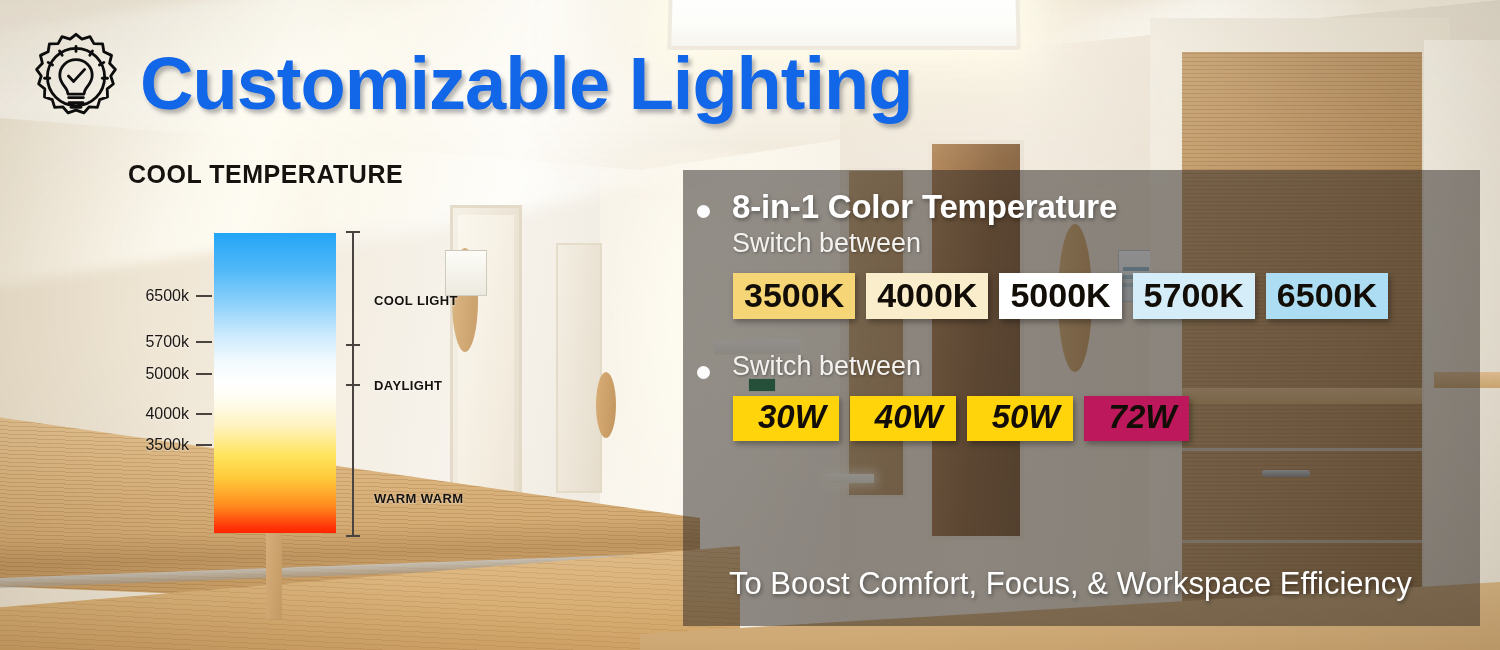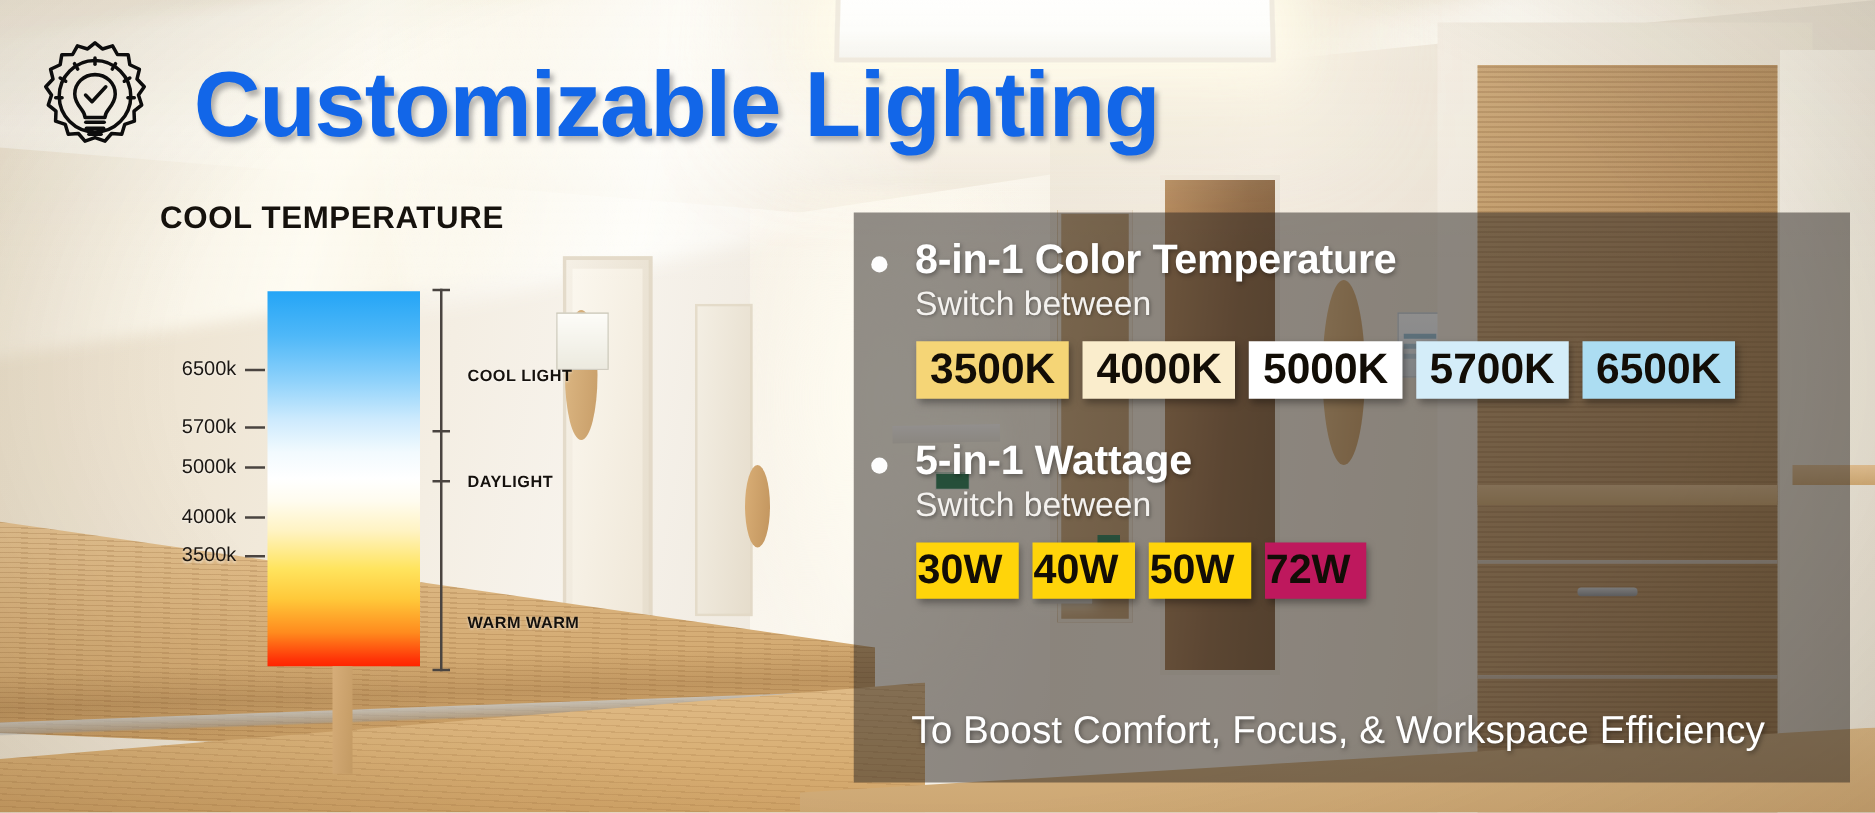--- a/index.html
+++ b/index.html
@@ -236,21 +236,21 @@
   }
   .soft{
     position:absolute; inset:0;
     backdrop-filter:none;
     background:linear-gradient(180deg, rgba(255,252,242,.10), rgba(255,250,235,0) 35%);
   }
 
   
   .header{
     position:absolute; left:22px; top:30px;
-    display:flex; align-items:center; gap:25px;
+    display:flex; align-items:center; gap:10px;
     z-index:30;
   }
   .brand-icon{ width:108px; height:108px; flex:0 0 auto; }
   .title{
     font-size:74px;
     font-weight:bold;
     letter-spacing:-1px;
     line-height:1;
     color:#1266E8;
     text-shadow:3px 4px 4px rgba(90,90,95,.45);
@@ -339,21 +339,21 @@
 
   .chiprow{ display:flex; gap:11px; padding-left:50px; margin-top:14px; }
   .chip{
     font-size:34px; font-weight:bold; color:#120d06;
     padding:3px 11px 5px 11px;
     line-height:1.12;
     box-shadow:2px 3px 6px rgba(0,0,0,.35);
     white-space:nowrap;
   }
   .chip.w{
-    font-size:33px; padding:3px 13px 5px 1px;
+    font-size:33px; padding:3px 13px 5px 25px;font-style:italic;
   }
   .tagline{
     position:absolute; left:46px; bottom:24px;
     font-size:31px; color:#ffffff; font-weight:normal;
     text-shadow:1px 2px 4px rgba(0,0,0,.45);
     white-space:nowrap;
   }
 </style>
 </head>
 <body>
@@ -492,21 +492,20 @@
         <span class="chip" style="background:#F5D576">3500K</span>
         <span class="chip" style="background:#FAEDCC">4000K</span>
         <span class="chip" style="background:#FFFFFF">5000K</span>
         <span class="chip" style="background:#D4EDF9">5700K</span>
         <span class="chip" style="background:#ACDDF2">6500K</span>
       </div>
 
       <div class="bullet-row" style="margin-top:30px">
         <span class="dot"></span>
         <div>
-          <div class="b-head">5-in-1 Wattage</div>
           <div class="b-sub">Switch between</div>
         </div>
       </div>
 
       <div class="chiprow">
         <span class="chip w" style="background:#FFD40A">30W</span>
         <span class="chip w" style="background:#FFD40A">40W</span>
         <span class="chip w" style="background:#FFD40A">50W</span>
         <span class="chip w" style="background:#be185d">72W</span>
       </div>

